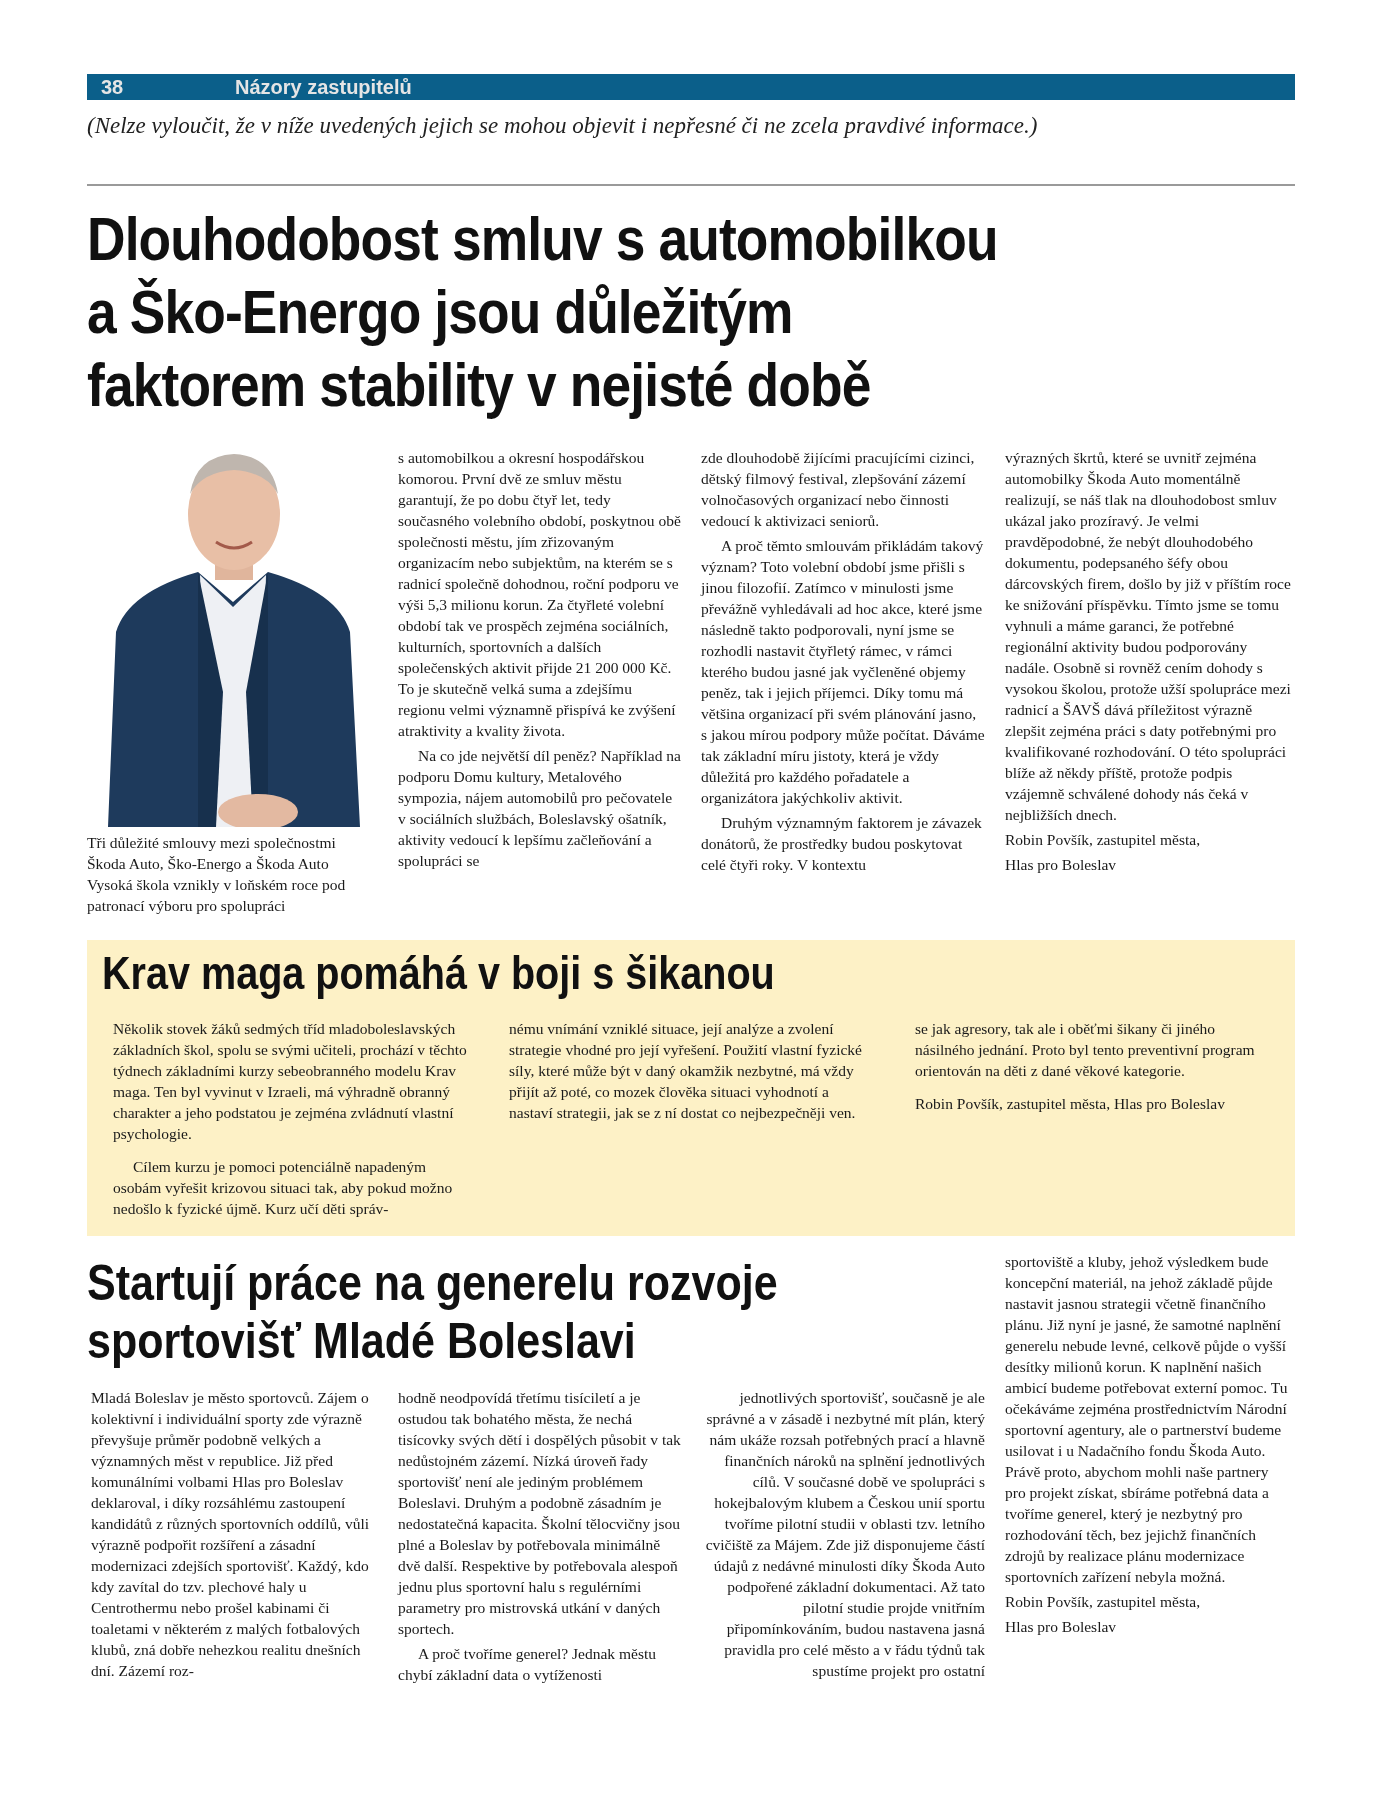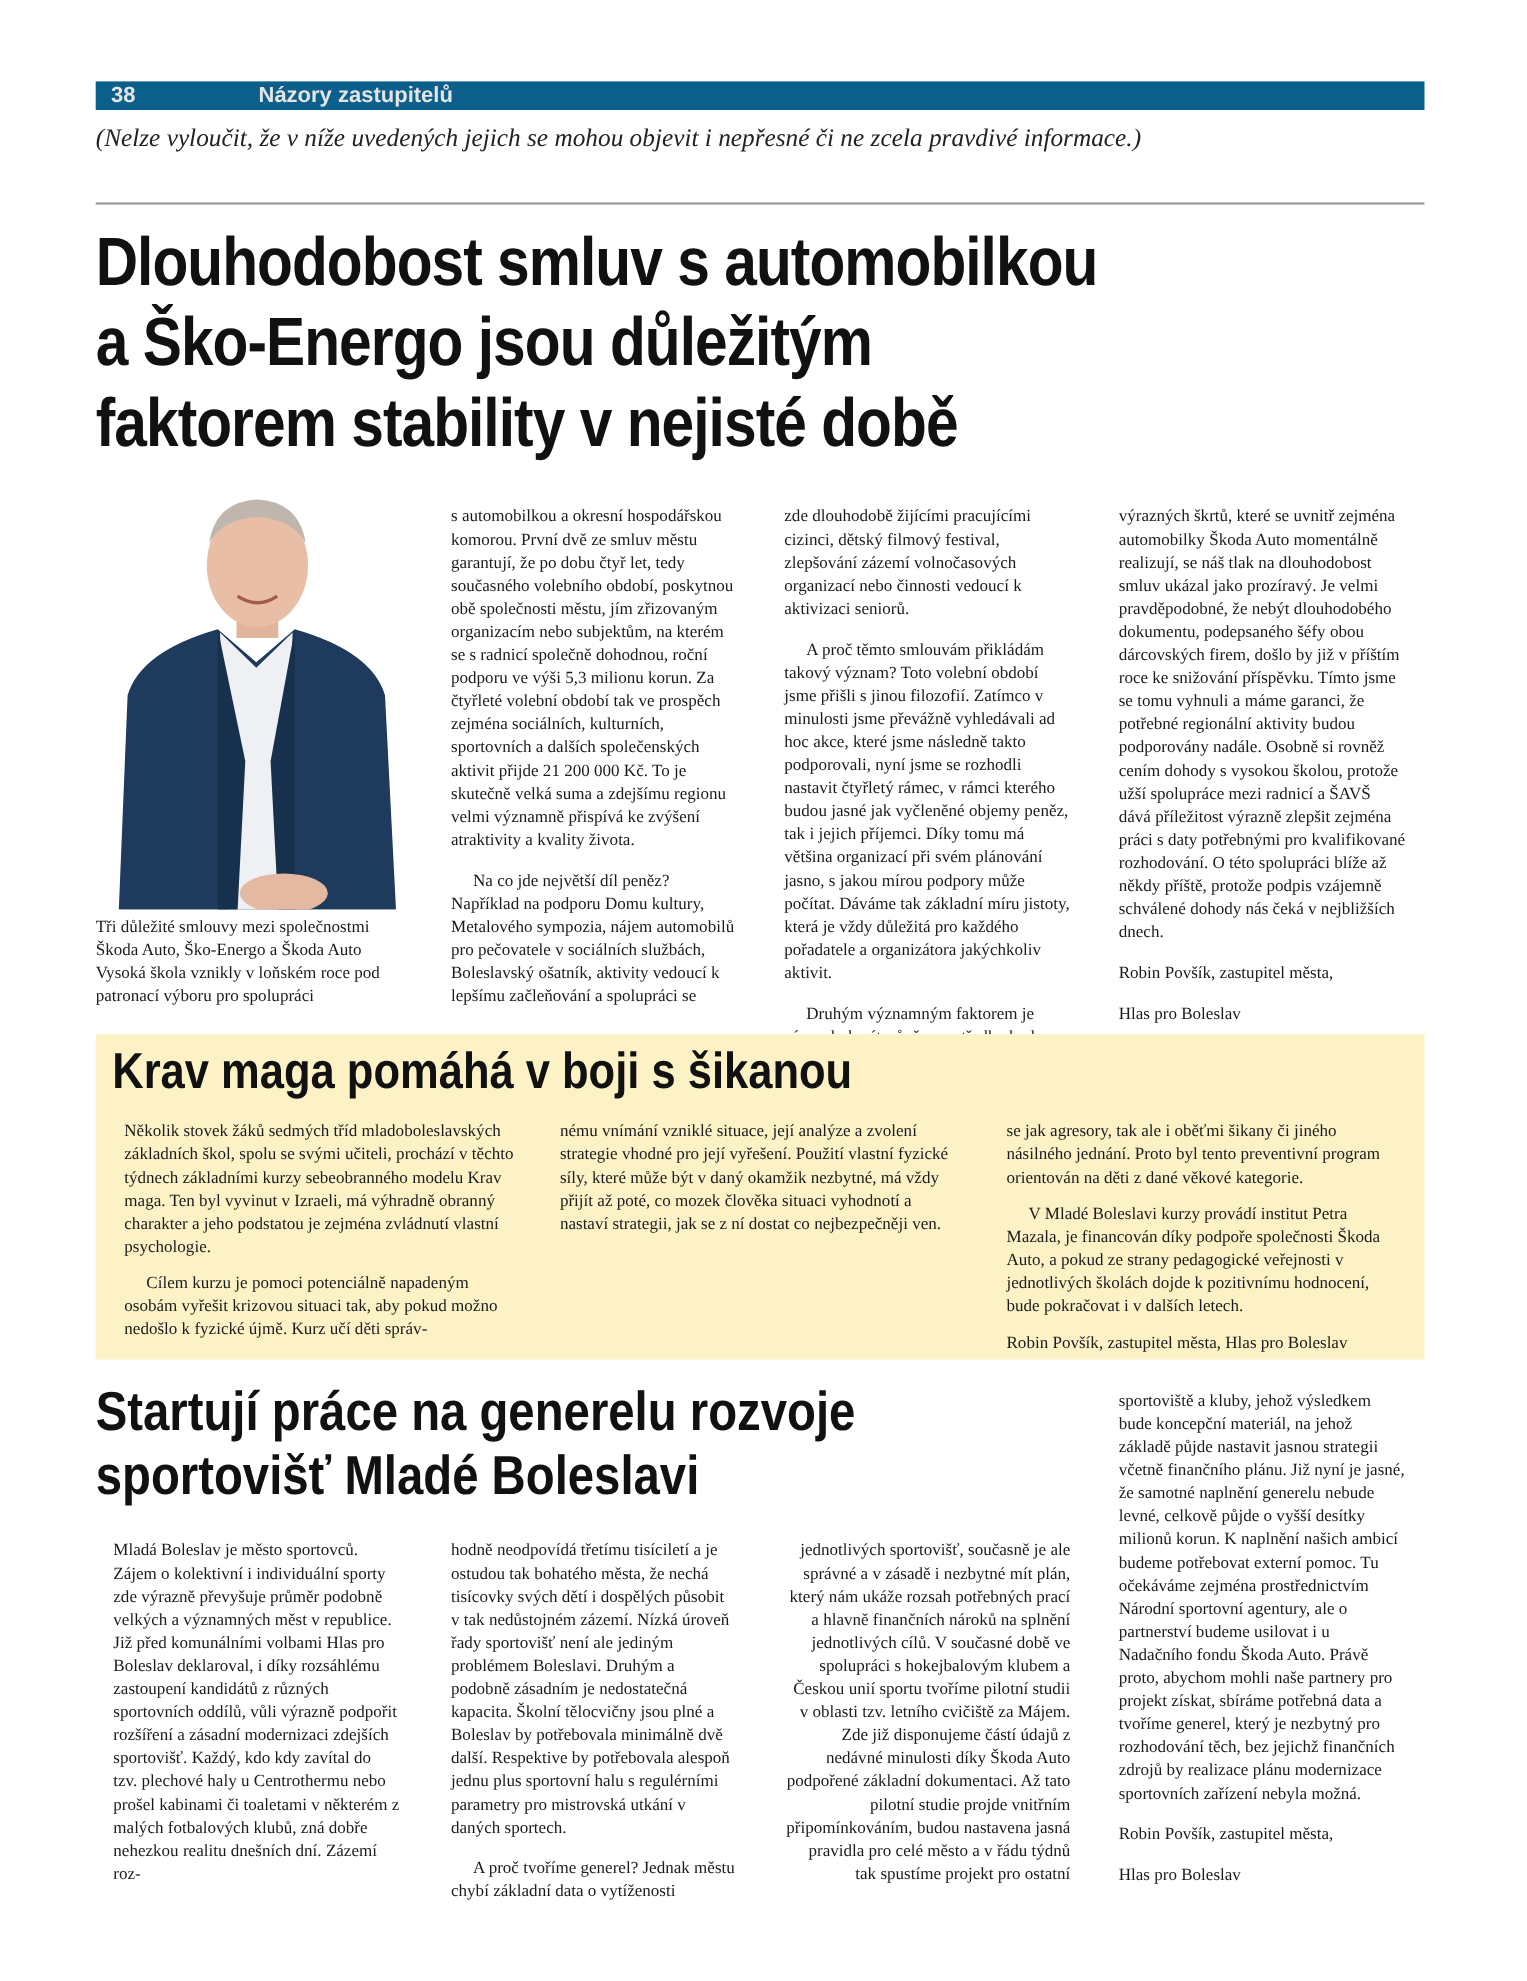--- a/index.html
+++ b/index.html
@@ -6,21 +6,21 @@
   body { width: 1388px; height: 1801px; position: relative; overflow: hidden; font-family: "Liberation Serif", "DejaVu Serif", serif; color: #1a1a1a; }
   .page-header { position: absolute; left: 87px; top: 74px; width: 1208px; height: 26px; background: #0b5f8a; color: #e5e5e5; font-family: "Liberation Sans", "DejaVu Sans", sans-serif; font-weight: bold; font-size: 20px; line-height: 26px; }
   .page-header .num { position: absolute; left: 14px; top: 0; }
   .page-header .section { position: absolute; left: 148px; top: 0; }
   .subtitle { position: absolute; left: 87px; top: 112px; width: 1210px; font-style: italic; font-size: 23px; line-height: 28px; color: #222; }
   .rule { position: absolute; left: 87px; top: 184px; width: 1208px; height: 2px; background: #9a9a9a; }
   .headline { position: absolute; left: 87px; top: 202px; width: 1100px; font-family: "Liberation Sans", "DejaVu Sans", sans-serif; font-weight: bold; font-size: 62px; line-height: 73px; letter-spacing: -1px; color: #111; transform: scaleX(0.86); transform-origin: left top; }
   .photo { position: absolute; left: 88px; top: 432px; width: 290px; height: 395px; background: #fff; overflow: hidden; }
   .caption { position: absolute; left: 87px; top: 832px; width: 290px; font-size: 15.5px; line-height: 21px; }
   .col { position: absolute; font-size: 15.5px; line-height: 21px; text-align: left; }
-  .col p { margin: 16px; }
+  .col p { margin: 4px; }
   .col p.ind { text-indent: 20px; }
   .sig { text-align: left; }
   .col1 { left: 394px; top: 443px; width: 292px; }
   .col2 { left: 697px; top: 443px; width: 292px; }
   .col3 { left: 1001px; top: 443px; width: 294px; }
   .box { position: absolute; left: 87px; top: 940px; width: 1208px; height: 296px; background: #fdf1c6; }
   .box-title { position: absolute; left: 102px; top: 946px; font-family: "Liberation Sans", "DejaVu Sans", sans-serif; font-weight: bold; font-size: 46px; line-height: 54px; color: #111; transform: scaleX(0.86); transform-origin: left top; white-space: nowrap; }
   .bcol { position: absolute; top: 1006px; font-size: 15.5px; line-height: 21px; }
   .bcol p { margin: 12px; }
   .bcol p.ind { text-indent: 20px; }
@@ -88,21 +88,20 @@
 <h2 class="box-title" style="margin:0">Krav maga pomáhá v boji s šikanou</h2>
 <div class="bcol b1">
   <p>Několik stovek žáků sedmých tříd mladoboleslavských základních škol, spolu se svými učiteli, prochází v těchto týdnech základními kurzy sebeobranného modelu Krav maga. Ten byl vyvinut v Izraeli, má výhradně obranný charakter a jeho podstatou je zejména zvládnutí vlastní psychologie.</p>
   <p class="ind">Cílem kurzu je pomoci potenciálně napadeným osobám vyřešit krizovou situaci tak, aby pokud možno nedošlo k fyzické újmě. Kurz učí děti správ-</p>
 </div>
 <div class="bcol b2">
   <p>nému vnímání vzniklé situace, její analýze a zvolení strategie vhodné pro její vyřešení. Použití vlastní fyzické síly, které může být v daný okamžik nezbytné, má vždy přijít až poté, co mozek člověka situaci vyhodnotí a nastaví strategii, jak se z ní dostat co nejbezpečněji ven.</p>
 </div>
 <div class="bcol b3">
   <p>se jak agresory, tak ale i oběťmi šikany či jiného násilného jednání. Proto byl tento preventivní program orientován na děti z dané věkové kategorie.</p>
-  <p class="ind">V Mladé Boleslavi kurzy provádí institut Petra Mazala, je financován díky podpoře společnosti Škoda Auto, a pokud ze strany pedagogické veřejnosti v jednotlivých školách dojde k pozitivnímu hodnocení, bude pokračovat i v dalších letech.</p>
   <p class="sig">Robin Povšík, zastupitel města, Hlas pro Boleslav</p>
 </div>
 
 <h2 class="headline2" style="margin:0">
   <div>Startují práce na generelu rozvoje</div>
   <div>sportovišť Mladé Boleslavi</div>
 </h2>
 
 <div class="col s1">
   <p>Mladá Boleslav je město sportovců. Zájem o kolektivní i individuální sporty zde výrazně převyšuje průměr podobně velkých a významných měst v republice. Již před komunálními volbami Hlas pro Boleslav deklaroval, i díky rozsáhlému zastoupení kandidátů z různých sportovních oddílů, vůli výrazně podpořit rozšíření a zásadní modernizaci zdejších sportovišť. Každý, kdo kdy zavítal do tzv. plechové haly u Centrothermu nebo prošel kabinami či toaletami v některém z malých fotbalových klubů, zná dobře nehezkou realitu dnešních dní. Zázemí roz-</p>

